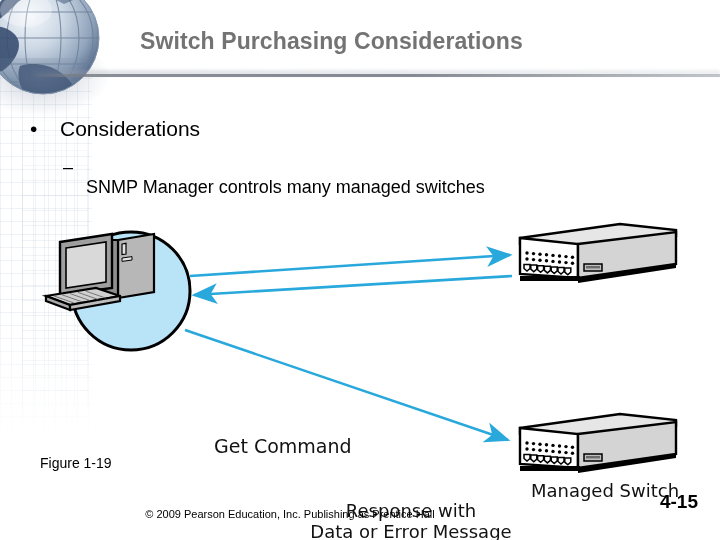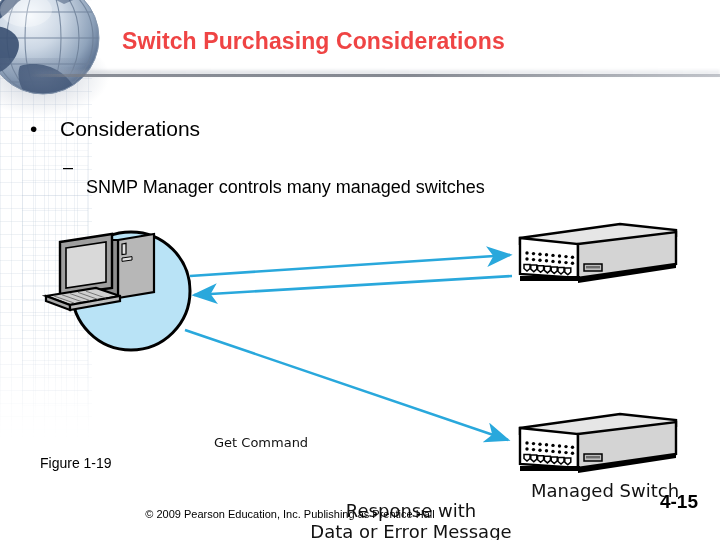--- a/index.html
+++ b/index.html
@@ -38,42 +38,42 @@
     background:linear-gradient(to right, rgba(255,255,255,0) 0%, rgba(120,125,135,.85) 7%, rgba(105,110,120,.80) 55%, rgba(150,155,165,.55) 100%);
   }
   .hdr-rule-soft{
     position:absolute;left:30px;top:70px;width:690px;height:6px;
     background:linear-gradient(to right, rgba(255,255,255,0) 0%, rgba(170,175,185,.35) 10%, rgba(190,195,205,.25) 100%);
     filter:blur(1.5px);
   }
 
   
   .title{
-    position:absolute;left:122px;top:28px;width:580px;
-    font-size:23px;font-weight:bold;color:#ef4444;
+    position:absolute;left:140px;top:28px;width:580px;
+    font-size:23px;font-weight:bold;color:#737373;
     letter-spacing:.1px;white-space:nowrap;
   }
 
   
   .bullet-l1{position:absolute;left:30px;top:117px;font-size:21px;color:#000;}
   .bullet-l1 .mark{position:absolute;left:0;top:0;}
   .bullet-l1 .txt{position:absolute;left:30px;top:0;white-space:nowrap;}
   .bullet-l2{position:absolute;left:63px;top:157px;font-size:18px;color:#000;}
   .bullet-l2 .mark{position:absolute;left:0;top:0;}
   .bullet-l2 .txt{position:absolute;left:23px;top:0;white-space:nowrap;margin-top:20px;}
 
   
   .figure{position:absolute;left:0;top:200px;width:720px;height:300px;}
   .figsvg{position:absolute;left:0;top:0;}
 
   .fig-label{
     position:absolute;font-family:"DejaVu Sans", sans-serif;
     color:#121212;text-align:center;line-height:1.14;white-space:pre-line;
   }
-  #lbl-get{left:214px;top:236px;font-size:13px;text-align:left;}
+  #lbl-get{left:214px;top:236px;font-size:19px;text-align:left;}
   #lbl-resp{left:300px;top:301px;width:222px;font-size:18px;}
   #lbl-sw1{left:505px;top:281px;width:200px;font-size:18px;}
 
   
   .fig-caption{position:absolute;left:40px;top:455px;font-size:14px;color:#000;}
   .copyright{position:absolute;left:0;top:508px;width:580px;text-align:center;font-size:11px;color:#000;}
   .pagenum{position:absolute;right:22px;top:491px;font-size:19px;font-weight:bold;color:#000;}
 </style>
 </head>
 <body>

